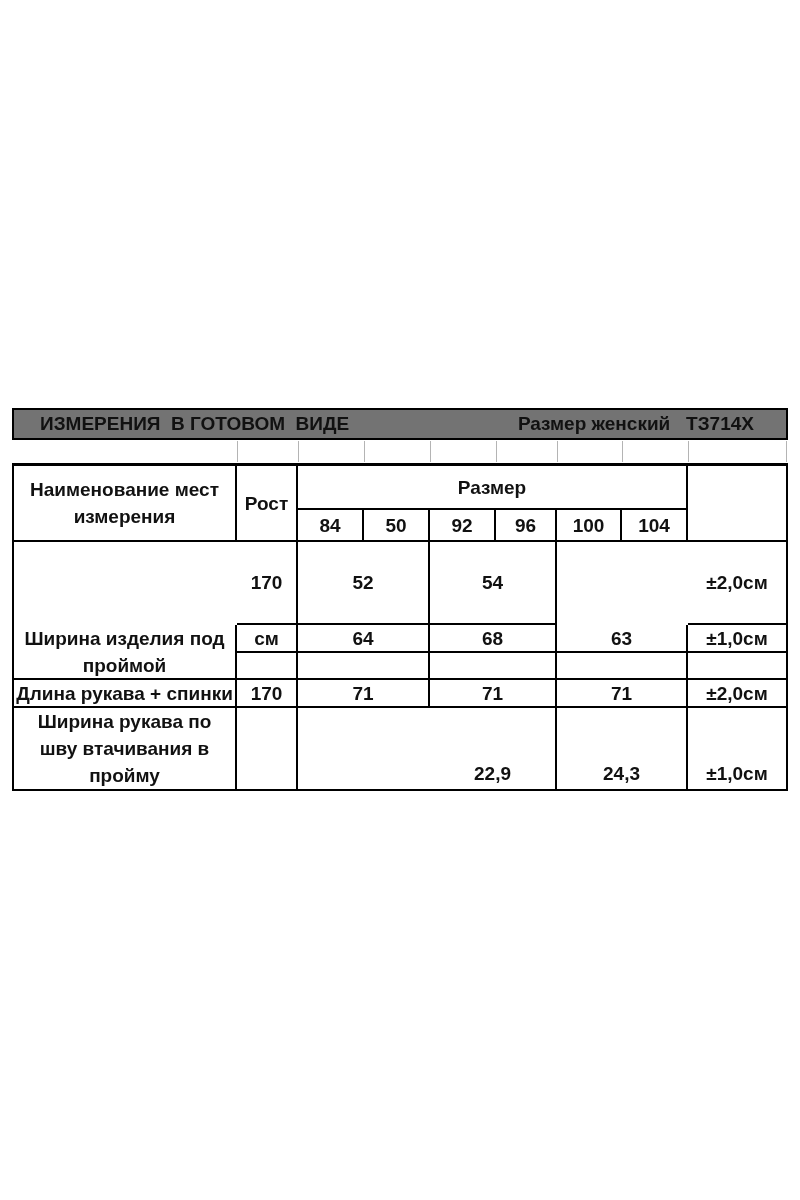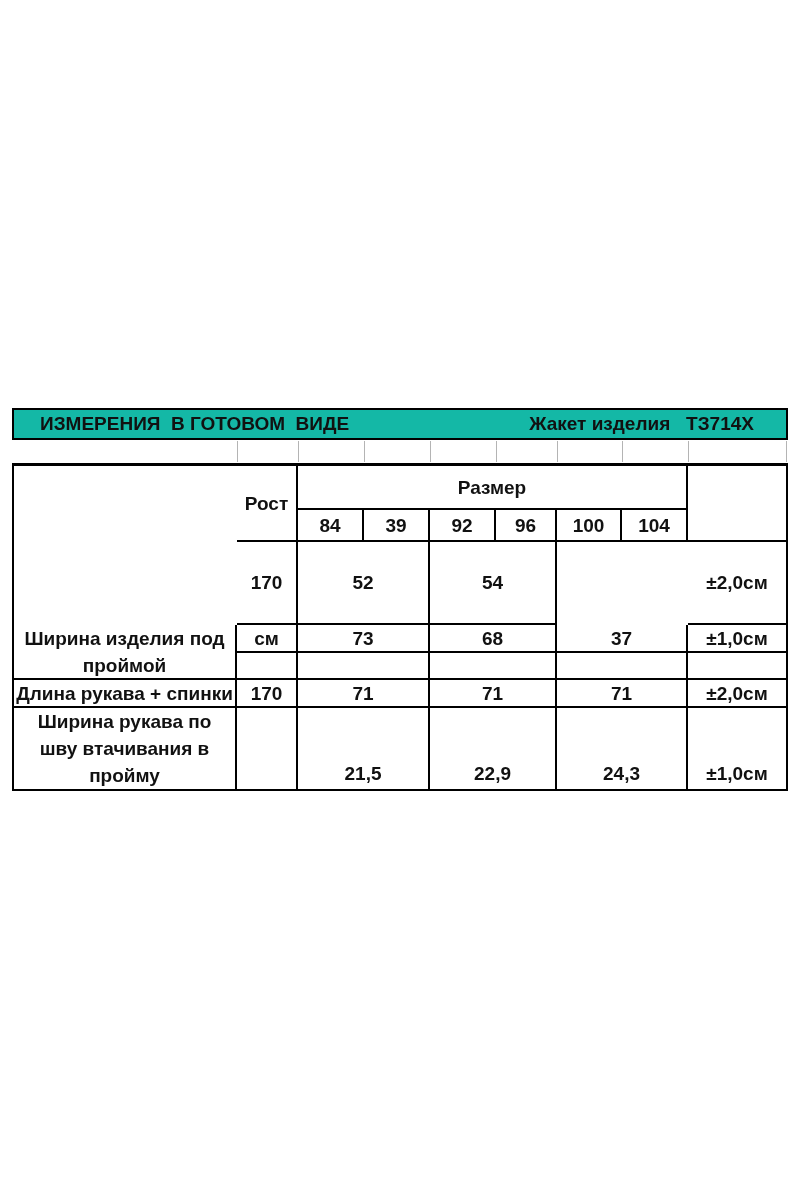--- a/index.html
+++ b/index.html
@@ -9,21 +9,21 @@
     font-family:"Liberation Sans", sans-serif;
     color:#111111;
   }
   
   .titlebox {
     position:absolute; left:12px; top:408px; width:776px; height:32px;
     border:2px solid #000;
     display:flex; align-items:center; justify-content:space-between;
     padding:0 32px 0 26px;
     font-size:19px; font-weight:700; white-space:pre;
-    background:#14b8a6;
+    background:#737373;
   }
   
   .gline {
     position:absolute; top:441px; height:21px; width:1px;
     background:#b4b4b4;
   }
   
   .tbl {
     position:absolute; left:12px; top:463px; width:776px; height:328px;
     border:2px solid #000; border-top-width:3px;
@@ -43,76 +43,77 @@
   .no-br { border-right:none; }
   .no-bb { border-bottom:none; }
   .bottom-al { align-items:flex-end; padding-bottom:2px; }
   .sz { text-decoration-thickness:2px; text-underline-offset:3px; }
 </style>
 </head>
 <body>
 
 <div class="titlebox">
   <span>ИЗМЕРЕНИЯ  В ГОТОВОМ  ВИДЕ</span>
-  <span>Жакет изделия   ТЗ714Х</span>
+  <span>Размер женский   ТЗ714Х</span>
 </div>
 
 <div>
   <div class="gline" style="left:237px"></div>
   <div class="gline" style="left:298px"></div>
   <div class="gline" style="left:364px"></div>
   <div class="gline" style="left:430px"></div>
   <div class="gline" style="left:496px"></div>
   <div class="gline" style="left:557px"></div>
   <div class="gline" style="left:622px"></div>
   <div class="gline" style="left:688px"></div>
   <div class="gline" style="left:786px"></div>
 </div>
 
 <div class="tbl">
 
+  <div class="c" style="grid-area:1/1/3/2">Наименование мест
+измерения</div>
   <div class="c" style="grid-area:1/2/3/3">Рост</div>
   <div class="c" style="grid-area:1/3/2/9">Размер</div>
   <div class="c no-br" style="grid-area:1/9/3/10"></div>
 
   <div class="c" style="grid-area:2/3/3/4"><span class="sz">84</span></div>
-  <div class="c" style="grid-area:2/4/3/5"><span class="sz">39</span></div>
+  <div class="c" style="grid-area:2/4/3/5"><span class="sz">50</span></div>
   <div class="c" style="grid-area:2/5/3/6"><span class="sz">92</span></div>
   <div class="c" style="grid-area:2/6/3/7"><span class="sz">96</span></div>
   <div class="c" style="grid-area:2/7/3/8"><span class="sz">100</span></div>
   <div class="c" style="grid-area:2/8/3/9"><span class="sz">104</span></div>
 
   <div class="c" style="grid-area:3/2/4/3">170</div>
   <div class="c" style="grid-area:3/3/4/5">52</div>
   <div class="c" style="grid-area:3/5/4/7">54</div>
   <div class="c no-br" style="grid-area:3/9/4/10">±2,0см</div>
 
   <div class="c" style="grid-area:4/1/6/2">Ширина изделия под
 проймой</div>
   <div class="c" style="grid-area:4/2/5/3">см</div>
-  <div class="c" style="grid-area:4/3/5/5">73</div>
+  <div class="c" style="grid-area:4/3/5/5">64</div>
   <div class="c" style="grid-area:4/5/5/7">68</div>
-  <div class="c" style="grid-area:4/7/5/9">37</div>
+  <div class="c" style="grid-area:4/7/5/9">63</div>
   <div class="c no-br" style="grid-area:4/9/5/10">±1,0см</div>
 
   <div class="c" style="grid-area:5/2/6/3"></div>
   <div class="c" style="grid-area:5/3/6/5"></div>
   <div class="c" style="grid-area:5/5/6/7"></div>
   <div class="c" style="grid-area:5/7/6/9"></div>
   <div class="c no-br" style="grid-area:5/9/6/10"></div>
 
   <div class="c" style="grid-area:6/1/7/2">Длина рукава + спинки</div>
   <div class="c" style="grid-area:6/2/7/3">170</div>
   <div class="c" style="grid-area:6/3/7/5">71</div>
   <div class="c" style="grid-area:6/5/7/7">71</div>
   <div class="c" style="grid-area:6/7/7/9">71</div>
   <div class="c no-br" style="grid-area:6/9/7/10">±2,0см</div>
 
   <div class="c no-bb" style="grid-area:7/1/8/2">Ширина рукава по
 шву втачивания в
 пройму</div>
   <div class="c no-bb" style="grid-area:7/2/8/3"></div>
-  <div class="c no-bb bottom-al" style="grid-area:7/3/8/5">21,5</div>
   <div class="c no-bb bottom-al" style="grid-area:7/5/8/7">22,9</div>
   <div class="c no-bb bottom-al" style="grid-area:7/7/8/9">24,3</div>
   <div class="c no-br no-bb bottom-al" style="grid-area:7/9/8/10">±1,0см</div>
 
 </div>
 
 </body></html>

